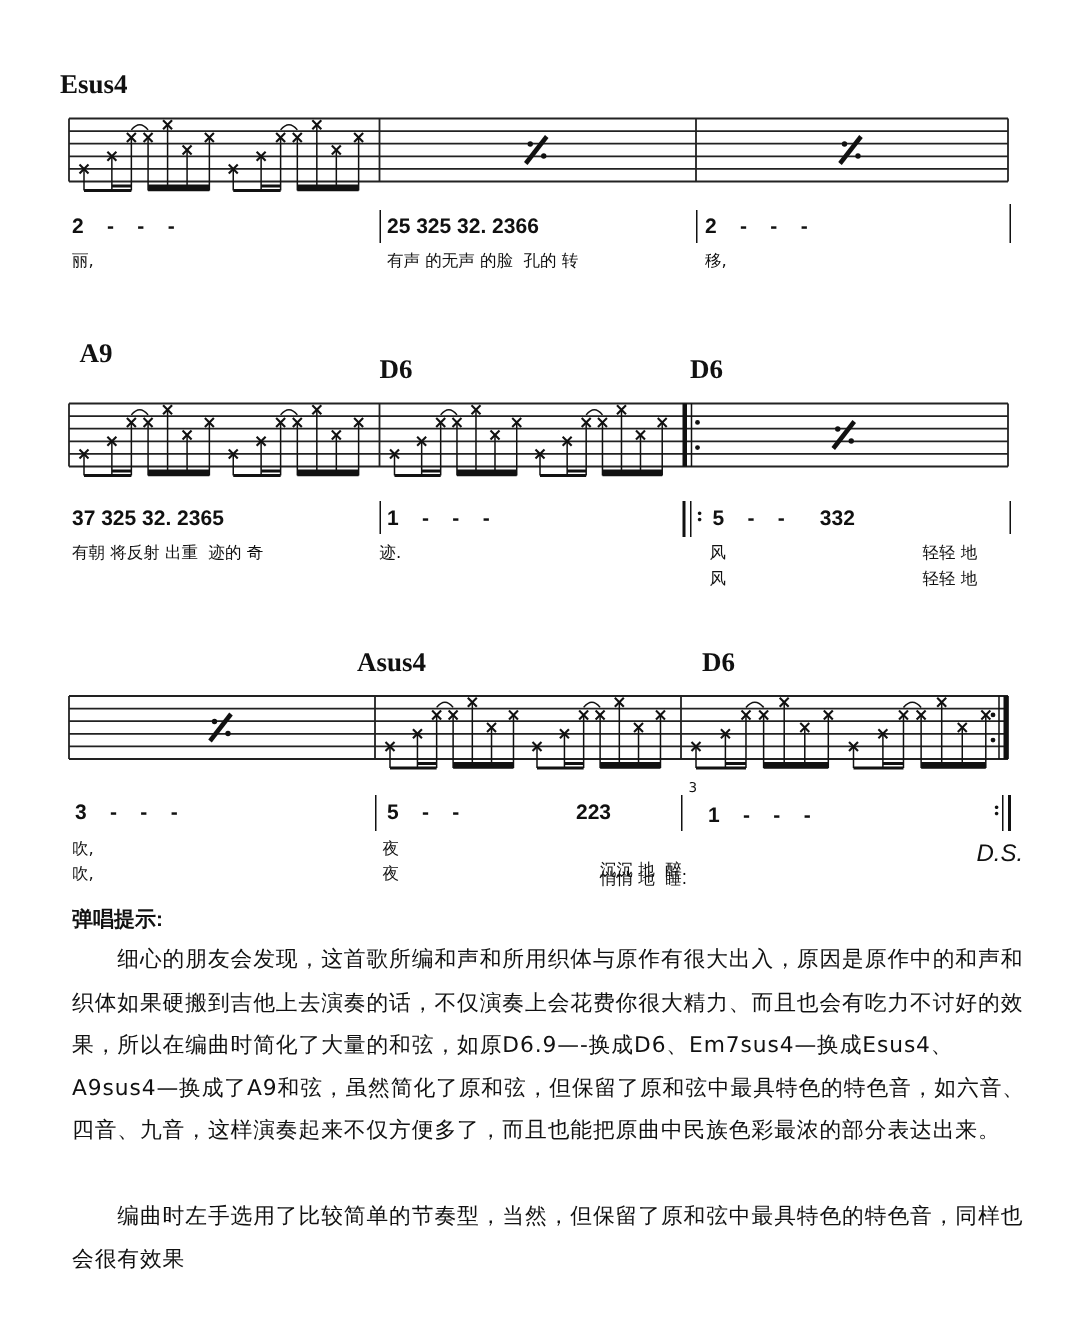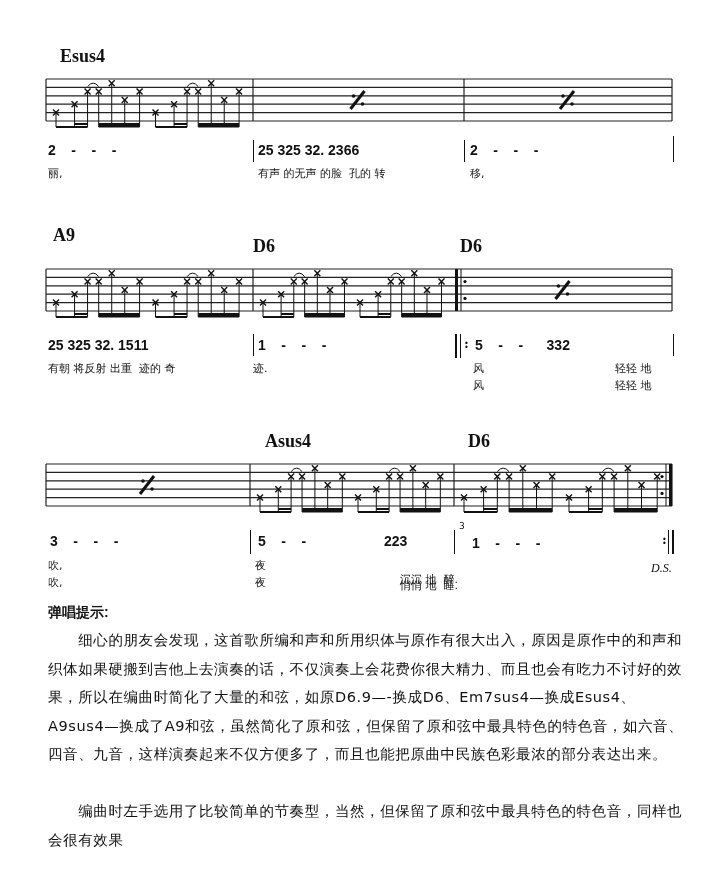--- a/index.html
+++ b/index.html
@@ -5,21 +5,21 @@
   html, body { margin:0; padding:0; background:#fff; }
   body { width:723px; height:879px; position:relative; overflow:hidden;
          font-family:"DejaVu Serif", serif; color:#111; }
   .abs { position:absolute; }
   .chord { position:absolute; font-family:"Liberation Serif", serif; font-weight:bold; font-size:18px; }
   .jp { position:absolute; font-family:"Liberation Sans", sans-serif; font-weight:bold; font-size:14px; white-space:pre; }
   .lyric { position:absolute; font-family:"DejaVu Sans", sans-serif; font-size:11px; white-space:pre; }
   .bar { position:absolute; width:1px; background:#111; }
   .tip-title { position:absolute; left:48px; top:604px; font-family:Liberation Sans, sans-serif; font-weight:bold; font-size:14px; }
   .para { position:absolute; left:48px; width:640px; font-family:"DejaVu Sans", sans-serif; font-size:14.5px; line-height:28.5px; letter-spacing:0.6px; }
-  .ds { position:absolute; font-family:Liberation Serif, serif; font-style:italic; font-size:12px; }
+  .ds { position:absolute; font-family:Liberation Sans, sans-serif; font-style:italic; font-size:16px; }
   svg { position:absolute; left:0; top:0; }
 </style>
 </head>
 <body>
 
 <svg id="staves" width="723" height="879">
     <line x1="46" y1="79" x2="672" y2="79" stroke="#222" stroke-width="1.2"></line>
     <line x1="46" y1="87.4" x2="672" y2="87.4" stroke="#222" stroke-width="1.2"></line>
     <line x1="46" y1="95.8" x2="672" y2="95.8" stroke="#222" stroke-width="1.2"></line>
     <line x1="46" y1="104.2" x2="672" y2="104.2" stroke="#222" stroke-width="1.2"></line>
@@ -313,50 +313,50 @@
     <line x1="641.52" y1="485" x2="641.52" y2="512" stroke="#111" stroke-width="1"></line>
     <line x1="654.2" y1="473.6" x2="660.2" y2="479.6" stroke="#111" stroke-width="1.4"></line>
     <line x1="654.2" y1="479.6" x2="660.2" y2="473.6" stroke="#111" stroke-width="1.4"></line>
     <line x1="657.2" y1="476.6" x2="657.2" y2="512" stroke="#111" stroke-width="1"></line>
     <line x1="569" y1="512" x2="602.32" y2="512" stroke="#111" stroke-width="2"></line>
     <line x1="588.6" y1="509" x2="602.32" y2="509" stroke="#111" stroke-width="2"></line>
     <rect x="614.08" y="508" width="43.120000000000005" height="4.5" fill="#111"></rect>
     <path d="M602.32 471.6 Q 608.2 464.6 614.08 471.6" fill="none" stroke="#111" stroke-width="1"></path>
   </svg>
 
-<div class="chord" style="left:60px;top:46px">Esus4</div>
+<div class="chord" style="left:40px;top:46px">Esus4</div>
 <div class="jp" style="left:48px;top:142px">2    -    -    -</div>
 <div class="jp" style="left:258px;top:142px">25 325 32. 2366</div>
 <div class="jp" style="left:470px;top:142px">2    -    -    -</div>
 <div class="lyric" style="left:48px;top:166px">丽,</div>
 <div class="lyric" style="left:258px;top:166px">有声 的无声 的脸  孔的 转</div>
 <div class="lyric" style="left:470px;top:166px">移,</div>
 <div class="bar" style="left:253px;top:140px;height:22px"></div>
 <div class="bar" style="left:464px;top:140px;height:22px"></div>
 <div class="bar" style="left:673px;top:136px;height:26px"></div>
 
 <div class="chord" style="left:53px;top:225px">A9</div>
 <div class="chord" style="left:253px;top:236px">D6</div>
 <div class="chord" style="left:460px;top:236px">D6</div>
-<div class="jp" style="left:48px;top:337px">25 325 32. 1511</div>
+<div class="jp" style="left:48px;top:337px">37 325 32. 2365</div>
 <div class="jp" style="left:258px;top:337px">1    -    -    -</div>
 <div class="jp" style="left:475px;top:337px">5    -    -      332</div>
 <div class="lyric" style="left:48px;top:361px">有朝 将反射 出重  迹的 奇</div>
 <div class="lyric" style="left:253px;top:361px">迹.</div>
 <div class="lyric" style="left:473px;top:361px">风</div>
 <div class="lyric" style="left:615px;top:361px">轻轻 地</div>
 <div class="lyric" style="left:473px;top:378px">风</div>
 <div class="lyric" style="left:615px;top:378px">轻轻 地</div>
 <div class="bar" style="left:253px;top:334px;height:22px"></div>
 <div class="bar" style="left:455px;top:334px;height:24px;width:2px"></div>
 <div class="bar" style="left:460px;top:334px;height:24px"></div>
 <div class="abs" style="left:464px;top:336px;font-size:13px;font-weight:bold">:</div>
 <div class="bar" style="left:673px;top:334px;height:22px"></div>
 
-<div class="chord" style="left:265px;top:431px">Asus4</div>
+<div class="chord" style="left:238px;top:431px">Asus4</div>
 <div class="chord" style="left:468px;top:431px">D6</div>
 <div class="jp" style="left:50px;top:533px">3    -    -    -</div>
 <div class="jp" style="left:258px;top:533px">5    -    -</div>
 <div class="jp" style="left:384px;top:533px">223</div>
 <div class="jp" style="left:472px;top:535px">1    -    -    -</div>
 <div class="abs" style="left:459px;top:521px;font-size:9px;font-family:'DejaVu Sans',sans-serif">3</div>
 <div class="lyric" style="left:48px;top:558px">吹,</div>
 <div class="lyric" style="left:255px;top:558px">夜</div>
 <div class="lyric" style="left:400px;top:578px">悄悄 地  睡.</div>
 <div class="lyric" style="left:48px;top:575px">吹,</div>

